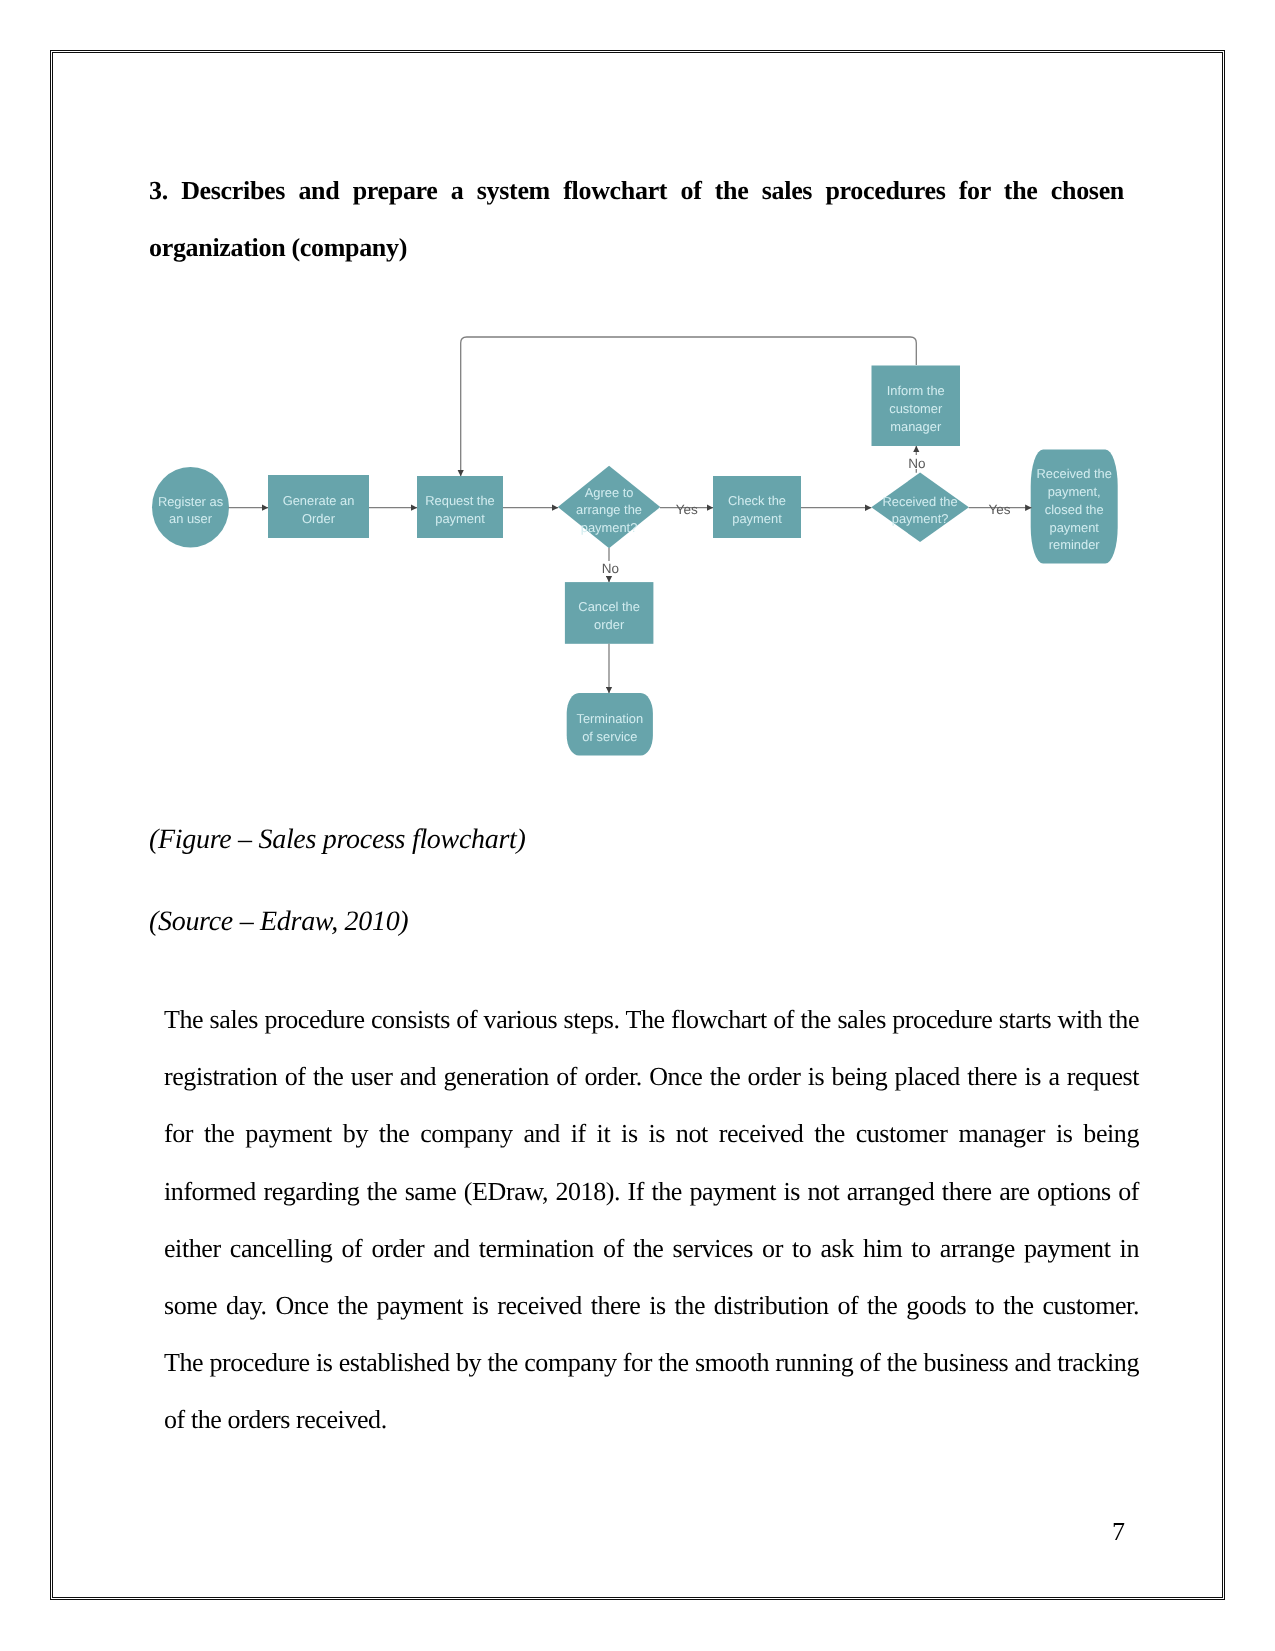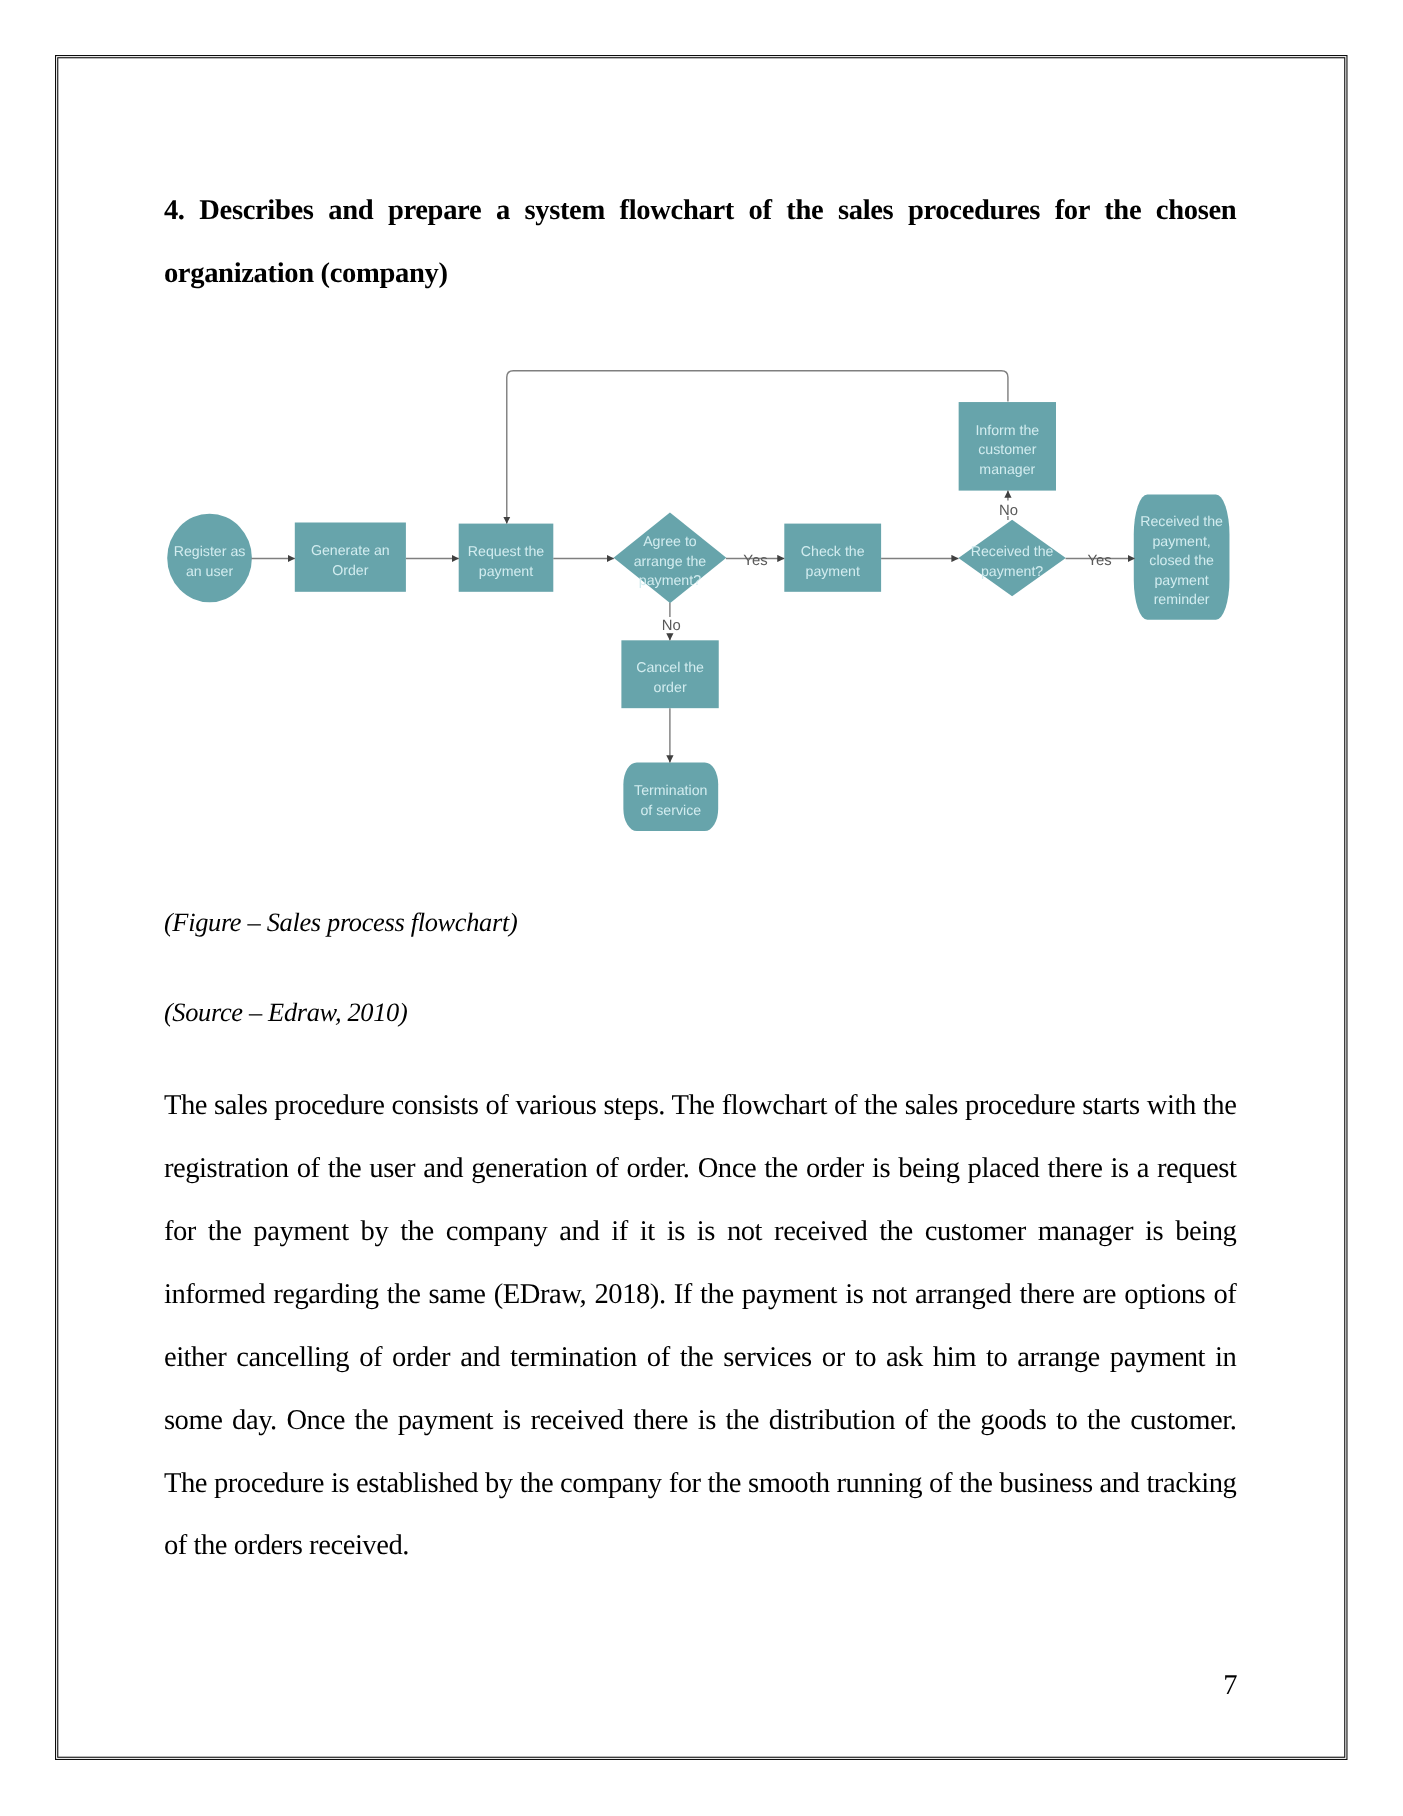--- a/index.html
+++ b/index.html
@@ -9,36 +9,36 @@
        -webkit-font-smoothing:antialiased;
        text-rendering:geometricPrecision;}
   .page-border{position:absolute;left:50px;top:50px;width:1175px;height:1550px;
        border:1px solid #0d0d0d;box-sizing:border-box;}
   .page-border .inner{position:absolute;left:1px;top:1px;right:1px;bottom:1px;
        border:1px solid #0d0d0d;}
   .heading,.figcap,.bodytext,.pageno,.flow{transform:translateZ(0);}
   .heading{position:absolute;left:149px;top:162px;width:975px;
        font-size:26px;font-weight:bold;line-height:57.2px;margin:0;
        text-align:justify;letter-spacing:-0.32px;}
-  .figcap{position:absolute;left:149px;font-size:24px;font-style:italic;
+  .figcap{position:absolute;left:149px;font-size:28px;font-style:italic;
        line-height:57.2px;margin:0;white-space:pre;letter-spacing:-0.30px;}
   .bodytext{position:absolute;left:149px;top:976px;width:975px;
-       font-size:26px;line-height:57.2px;margin:0;text-align:justify;letter-spacing:-0.42px;}
+       font-size:26px;line-height:57.2px;margin:15px;text-align:justify;letter-spacing:-0.42px;}
   .pageno{position:absolute;left:1112px;top:1517px;font-size:26px;}
   .flow{position:absolute;left:145px;top:320px;}
 
 </style>
 </head>
 <body>
 
 <div class="page-border">
     <div class="inner"></div>
   </div>
 
-<p class="heading">4. Describes and prepare a system flowchart of the sales procedures for the chosen organization (company)</p>
+<p class="heading">3. Describes and prepare a system flowchart of the sales procedures for the chosen organization (company)</p>
 
 <div class="flow">
 <svg id="flowchart-svg" width="1000" height="460" viewBox="0 0 1000 460">
   <defs>
     <marker id="arr" markerWidth="7" markerHeight="7" refX="6.4" refY="3.5" orient="auto" markerUnits="userSpaceOnUse">
       <path id="arrow-head-path" d="M0,0.2 L6.6,3.5 L0,6.8 z" fill="#404040"></path>
     </marker>
   </defs>
   <g id="flow-nodes-bg">
         <ellipse cx="45.5" cy="187.25" rx="38.5" ry="40.25" fill="#67a4ab"></ellipse>

